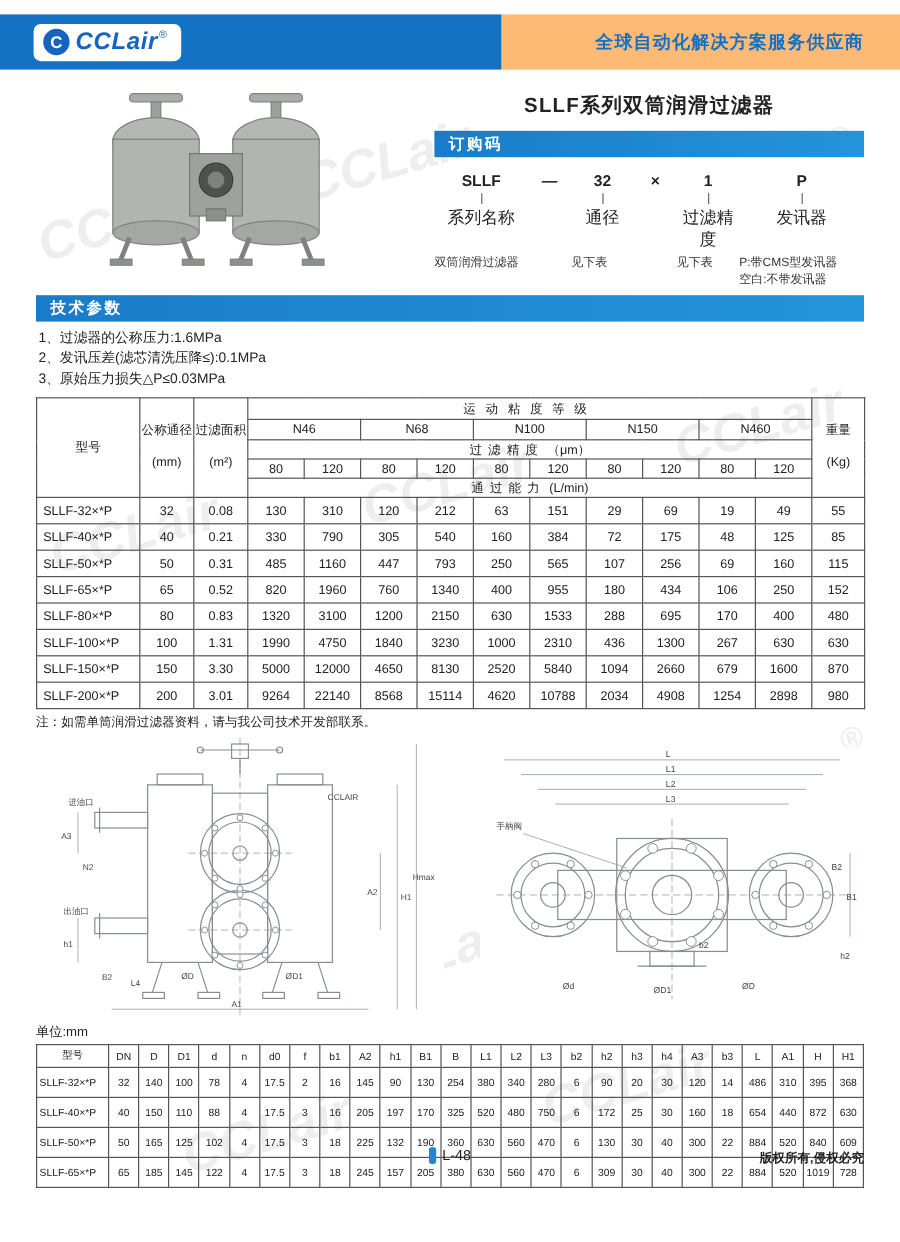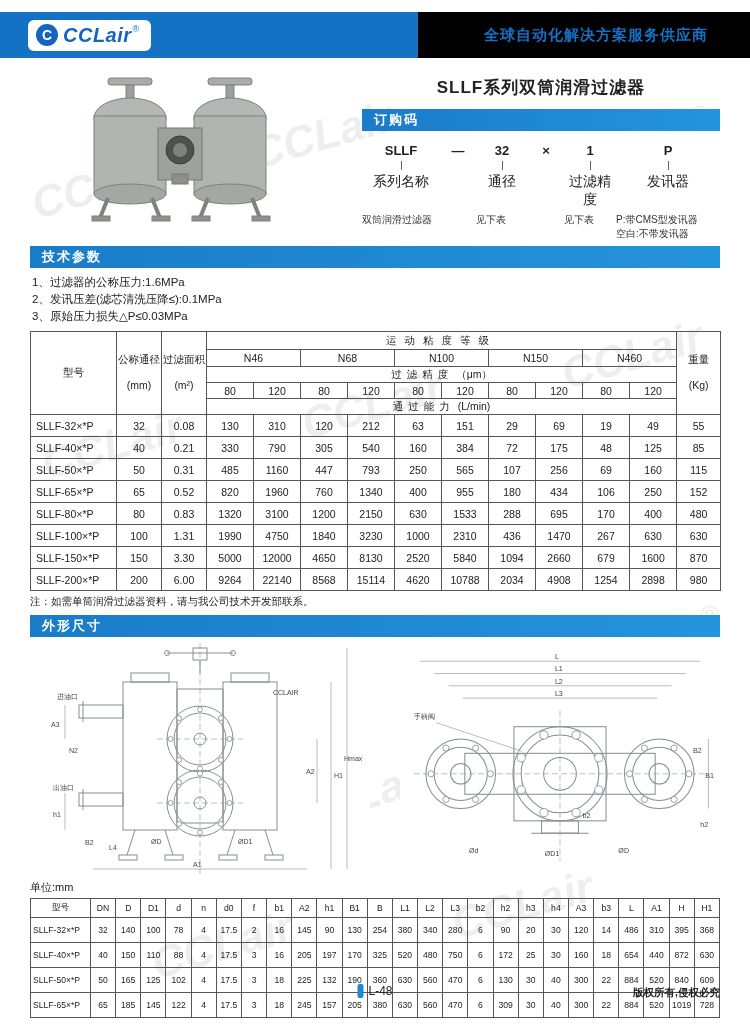--- a/index.html
+++ b/index.html
@@ -14,21 +14,21 @@
   #content{position:relative;z-index:1;}
 
   
   .top-band{margin-top:12px;height:46px;display:flex;align-items:stretch;}
   .band-blue{width:418px;background:#1472c4;display:flex;align-items:center;}
   .logo-box{margin-left:28px;background:#fff;border-radius:6px;padding:4px 12px 4px 8px;display:flex;align-items:center;}
   .logo-mark{width:22px;height:22px;border-radius:50%;background:#1565c0;color:#fff;font-weight:bold;
              display:inline-flex;align-items:center;justify-content:center;font-size:14px;margin-right:5px;}
   .logo-text{color:#1565c0;font-size:20px;font-weight:bold;font-style:italic;letter-spacing:.5px;}
   .logo-reg{color:#1565c0;font-size:9px;margin-left:1px;align-self:flex-start;}
-  .band-right{flex:1;display:flex;align-items:center;justify-content:flex-end;padding-right:42px;background:#000000;}
+  .band-right{flex:1;display:flex;align-items:center;justify-content:flex-end;padding-right:30px;background:#fdba74;}
   .tagline{color:#1470c4;font-weight:bold;font-size:15px;letter-spacing:1px;}
 
   
   .top-section{display:flex;margin:8px 30px 0 30px;gap:12px;}
   .photo-area{width:318px;}
   .right-col{flex:1;padding-left:8px;}
   .page-title{text-align:center;font-size:17px;font-weight:bold;margin:10px 0 10px 0;letter-spacing:1px;}
   .section-bar{background:linear-gradient(90deg,#1a7cc9,#2494dc);color:#fff;font-size:13px;font-weight:bold;
                height:22px;line-height:22px;padding-left:12px;letter-spacing:2px;}
   .order-grid{display:grid;grid-template-columns:78px 36px 52px 36px 52px 104px;margin-top:12px;font-size:13px;}
@@ -333,21 +333,21 @@
           <td class="model-col">SLLF-100×*P</td>
           <td>100</td>
           <td>1.31</td>
           <td>1990</td>
           <td>4750</td>
           <td>1840</td>
           <td>3230</td>
           <td>1000</td>
           <td>2310</td>
           <td>436</td>
-          <td>1470</td>
+          <td>1300</td>
           <td>267</td>
           <td>630</td>
           <td>630</td>
         </tr>
         <tr>
           <td class="model-col">SLLF-150×*P</td>
           <td>150</td>
           <td>3.30</td>
           <td>5000</td>
           <td>12000</td>
@@ -357,40 +357,39 @@
           <td>5840</td>
           <td>1094</td>
           <td>2660</td>
           <td>679</td>
           <td>1600</td>
           <td>870</td>
         </tr>
         <tr>
           <td class="model-col">SLLF-200×*P</td>
           <td>200</td>
-          <td>6.00</td>
+          <td>3.01</td>
           <td>9264</td>
           <td>22140</td>
           <td>8568</td>
           <td>15114</td>
           <td>4620</td>
           <td>10788</td>
           <td>2034</td>
           <td>4908</td>
           <td>1254</td>
           <td>2898</td>
           <td>980</td>
         </tr>
       </tbody>
   </table>
 
   <div class="table-note">注：如需单筒润滑过滤器资料，请与我公司技术开发部联系。</div>
 
   <div class="outline-section">
-    <div class="section-bar">外形尺寸</div>
 
     <div class="drawings">
 
       <svg class="drawing" width="340" height="235" viewBox="0 0 330 235">
         <g stroke="#aab0b6" stroke-width="0.8" stroke-dasharray="6 3" fill="none">
           <line x1="165" y1="0" x2="165" y2="232"></line>
           <line x1="122" y1="96" x2="208" y2="96"></line>
           <line x1="122" y1="160" x2="208" y2="160"></line>
         </g>
         <g stroke="#878d94" stroke-width="1" fill="none">

